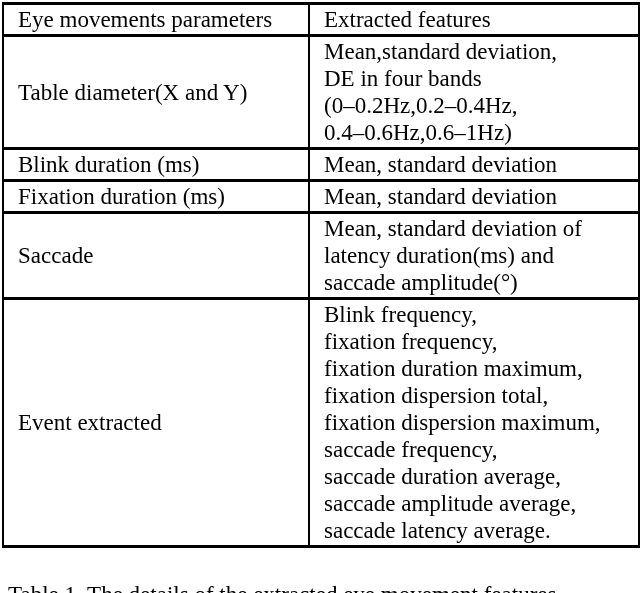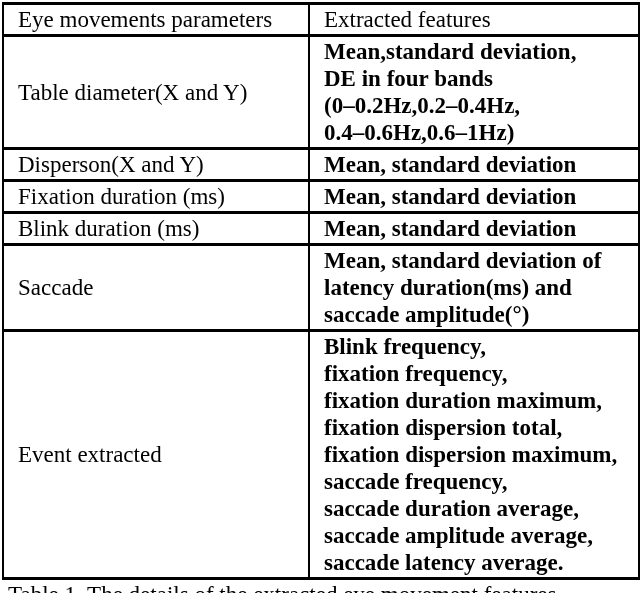--- a/index.html
+++ b/index.html
@@ -37,21 +37,20 @@
     vertical-align: middle;
     padding: 1px 4px 1px 14px;
     overflow: hidden;
   }
   col.param-col { width: 306px; }
   col.feat-col  { width: 330px; }
   th.feat-header, td.feat-cell {
   }
   td.feat-cell {
     white-space: pre-line;
-    font-weight: bold;
   }
   .caption {
     position: absolute;
     top: 581px;
     left: 8px;
     width: 630px;
     font-size: 23px;
     line-height: 27px;
     white-space: nowrap;
   }
@@ -74,29 +73,25 @@
     </thead>
     <tbody>
       <tr>
         <td class="param-cell">Table diameter(X and Y)</td>
         <td class="feat-cell">Mean,standard deviation,
 DE in four bands
 (0–0.2Hz,0.2–0.4Hz,
 0.4–0.6Hz,0.6–1Hz)</td>
       </tr>
       <tr>
-        <td class="param-cell">Disperson(X and Y)</td>
+        <td class="param-cell">Blink duration (ms)</td>
         <td class="feat-cell">Mean, standard deviation</td>
       </tr>
       <tr>
         <td class="param-cell">Fixation duration (ms)</td>
-        <td class="feat-cell">Mean, standard deviation</td>
-      </tr>
-      <tr>
-        <td class="param-cell">Blink duration (ms)</td>
         <td class="feat-cell">Mean, standard deviation</td>
       </tr>
       <tr>
         <td class="param-cell">Saccade</td>
         <td class="feat-cell">Mean, standard deviation of
 latency duration(ms) and
 saccade amplitude(°)</td>
       </tr>
       <tr>
         <td class="param-cell">Event extracted</td>

